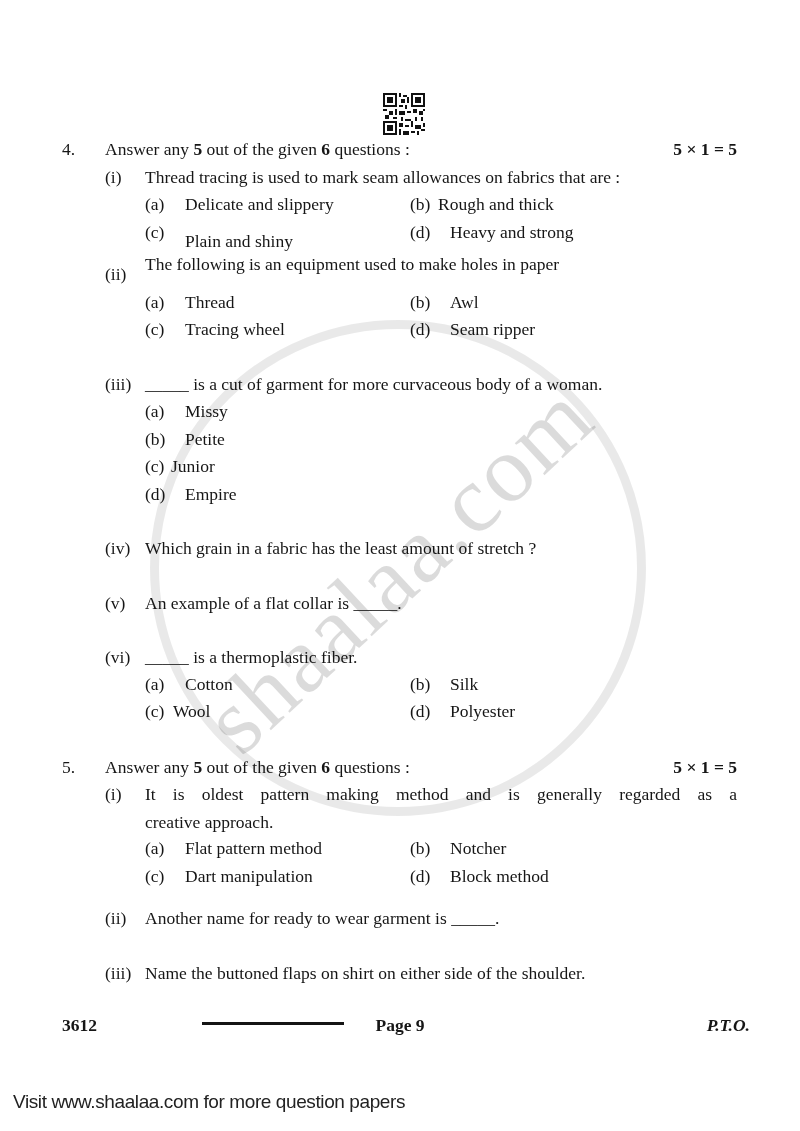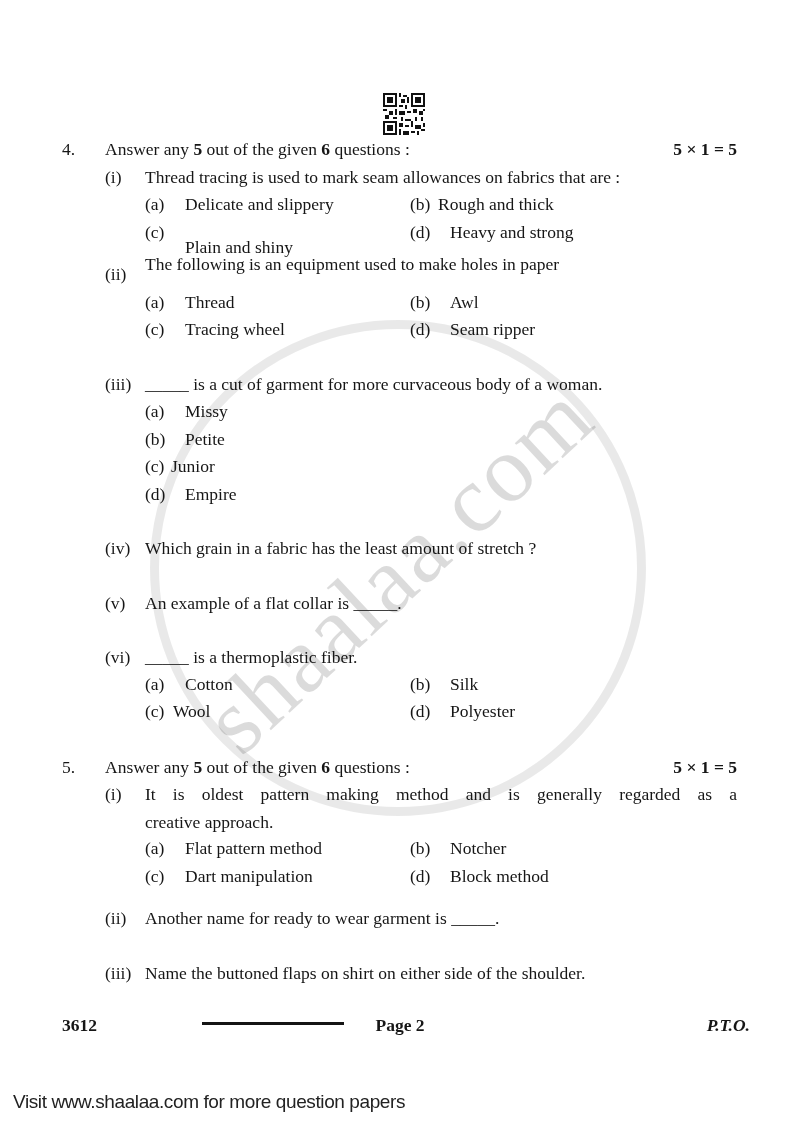--- a/index.html
+++ b/index.html
@@ -112,21 +112,21 @@
     <span class="abs" style="left:105px;top:138px"><span>Answer any </span><span class="b">5</span><span> out of the given </span><span class="b">6</span><span> questions :</span></span>
     <span class="abs b" style="right:63px;top:138px">5 × 1 = 5</span>
 
     <span class="abs" style="left:105px;top:166px">(i)</span>
     <span class="abs" style="left:145px;top:166px">Thread tracing is used to mark seam allowances on fabrics that are :</span>
     <span class="abs" style="left:145px;top:193px">(a)</span>
     <span class="abs" style="left:185px;top:193px">Delicate and slippery</span>
     <span class="abs" style="left:410px;top:193px">(b)</span>
     <span class="abs" style="left:438px;top:193px">Rough and thick</span>
     <span class="abs" style="left:145px;top:221px">(c)</span>
-    <span class="abs" style="left:185px;top:236px">Plain and shiny</span>
+    <span class="abs" style="left:185px;top:230px">Plain and shiny</span>
     <span class="abs" style="left:410px;top:221px">(d)</span>
     <span class="abs" style="left:450px;top:221px">Heavy and strong</span>
 
     <span class="abs" style="left:105px;top:263px">(ii)</span>
     <span class="abs" style="left:145px;top:253px">The following is an equipment used to make holes in paper</span>
     <span class="abs" style="left:145px;top:291px">(a)</span>
     <span class="abs" style="left:185px;top:291px">Thread</span>
     <span class="abs" style="left:410px;top:291px">(b)</span>
     <span class="abs" style="left:450px;top:291px">Awl</span>
     <span class="abs" style="left:145px;top:318px">(c)</span>
@@ -179,19 +179,19 @@
     <span class="abs" style="left:450px;top:865px">Block method</span>
 
     <span class="abs" style="left:105px;top:907px">(ii)</span>
     <span class="abs" style="left:145px;top:907px">Another name for ready to wear garment is _____.</span>
 
     <span class="abs" style="left:105px;top:962px">(iii)</span>
     <span class="abs" style="left:145px;top:962px">Name the buttoned flaps on shirt on either side of the shoulder.</span>
 
     <span class="abs b" style="left:62px;top:1014px">3612</span>
     <div class="hline"></div>
-    <span class="abs b" style="left:50%;top:1014px;transform:translateX(-50%)">Page 2</span>
+    <span class="abs b" style="left:50%;top:1014px;transform:translateX(-50%)">Page 9</span>
     <span class="abs bi" style="right:50px;top:1014px">P.T.O.</span>
 
     <span class="abs note" style="left:13px;top:1091px">Visit www.shaalaa.com for more question papers</span>
 
   </div>
 </div>
 
 </body></html>

